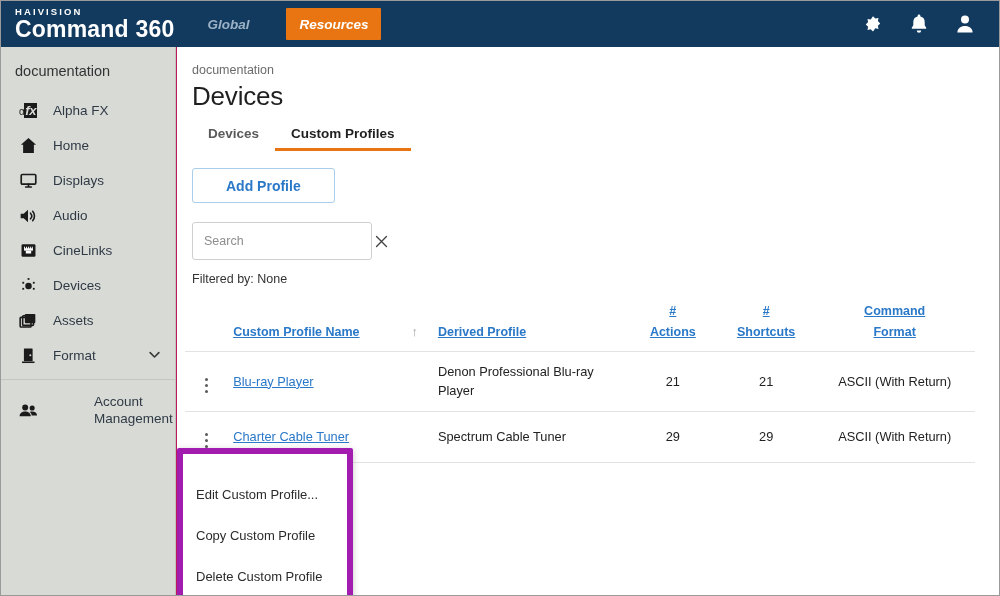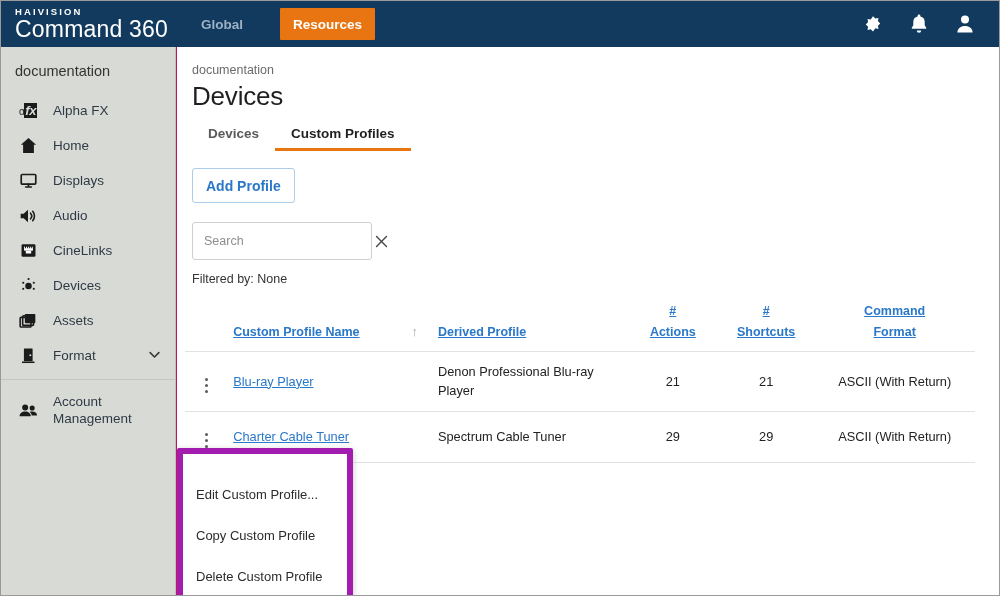--- a/index.html
+++ b/index.html
@@ -25,24 +25,24 @@
     width: 998px; height: 46px;
     background: #123a5e;
     display: flex; align-items: center;
   }
   .brand { padding-left: 14px; line-height: 1; user-select: none; }
   .brand .brand-sub {
     color: #ffffff; font-size: 9.5px; letter-spacing: 2.1px;
     font-weight: 700; display: block; margin-bottom: 2px;
   }
   .brand .brand-main {
-    color: #ffffff; font-size: 23px; font-weight: 400;
+    color: #ffffff; font-size: 23px; font-weight: 700;
     letter-spacing: 0.2px; display: block;
   }
-  .topnav { display: flex; align-items: center; margin-left: 20px; height: 46px; }
+  .topnav { display: flex; align-items: center; margin-left: 20px; height: 46px; font-style: italic; }
   .topnav-item {
     color: #9cb2c6; font-size: 13.5px; font-weight: 700;
     padding: 0 13px; height: 32px; display: flex; align-items: center;
     cursor: pointer; border-radius: 1px;
   }
   .topnav-item.active { background: #e87511; color: #ffffff; margin-left: 24px; }
   .topicons {
     margin-left: auto; display: flex; align-items: center;
     gap: 22px; padding-right: 22px;
   }
@@ -66,21 +66,21 @@
   }
   .nav-ico {
     width: 26px; min-width: 26px; height: 22px;
     display: flex; align-items: center; justify-content: center;
     margin-right: 12px; color: #1b1b1b;
   }
   .nav-label { flex: 1; line-height: 1.15; }
   .nav-chev { width: 20px; margin-right: 8px; color: #3a3a3a; }
   .nav-divider { height: 1px; background: #c4c6c2; margin: 6px 0; }
   .nav-item.two-line { height: 48px; align-items: center; }
-  .nav-item.two-line .nav-label { line-height: 1.28; }
+  .nav-item.two-line .nav-label { line-height: 1.28; margin-left: 41px; }
   .alphafx {
     font-style: italic; font-weight: 700; font-size: 13px;
     letter-spacing: -0.5px;
   }
   .alphafx .a { font-style: normal; font-weight: 400; font-size: 10px; }
   .alphafx .fx { background: #1b1b1b; color: #d8dad6; padding: 0 1px; }
 
   
   .main {
     position: absolute; left: 176px; top: 46px;
@@ -100,21 +100,21 @@
   .tab {
     font-size: 13.5px; color: #5a5a5a; font-weight: 700;
     padding: 4px 16px 7px 16px; cursor: pointer;
     border-bottom: 3px solid transparent;
   }
   .tab.active { color: #1f1f1f; border-bottom-color: #e87511; }
 
   .addbtn {
     margin: 17px 0 0 15px;
     display: inline-flex; align-items: center; justify-content: center;
-    height: 35px; padding: 0 13px;
+    height: 35px; padding: 0 33px;
     border: 1px solid #a9cdea; border-radius: 3px;
     background: #ffffff; color: #2a78c8;
     font-size: 14px; font-weight: 700; cursor: pointer;
     font-family: "Liberation Sans", sans-serif;
   }
 
   .searchwrap {
     margin: 19px 0 0 15px;
     width: 180px; height: 38px;
     border: 1px solid #cfcfcf; border-radius: 3px;

